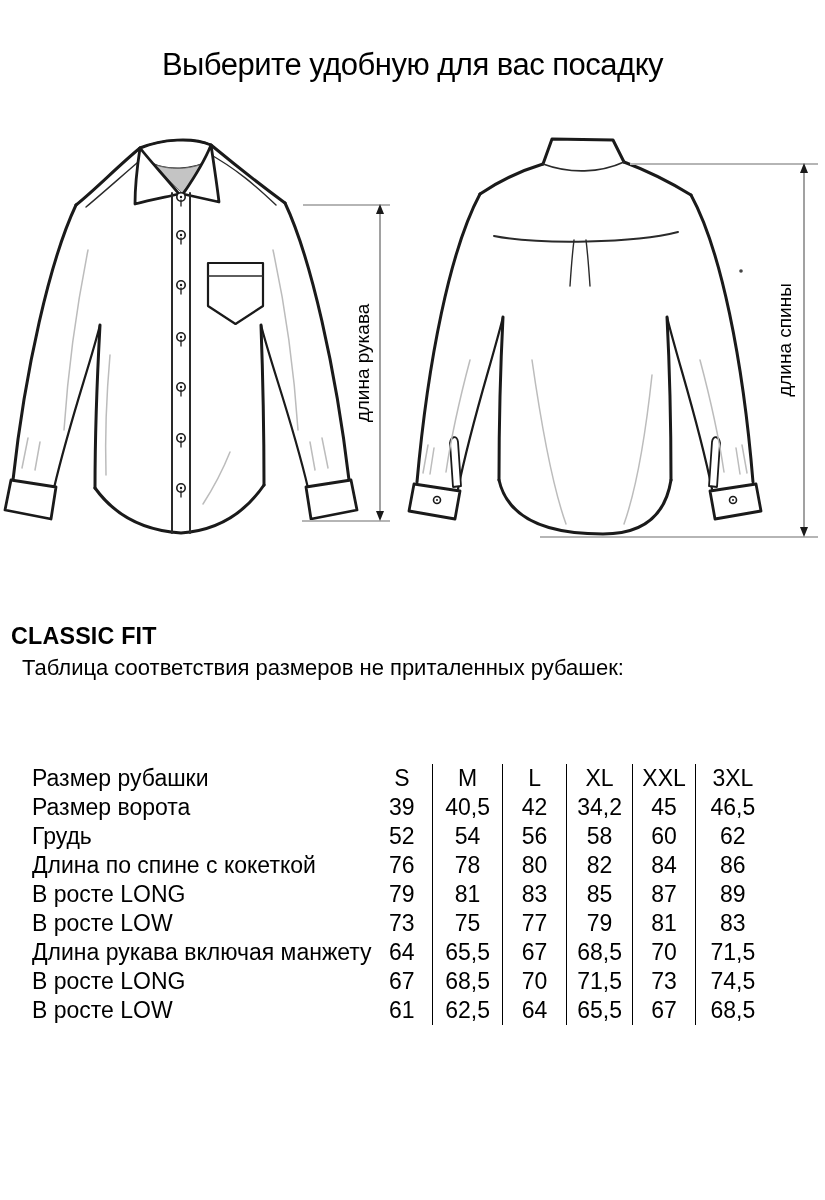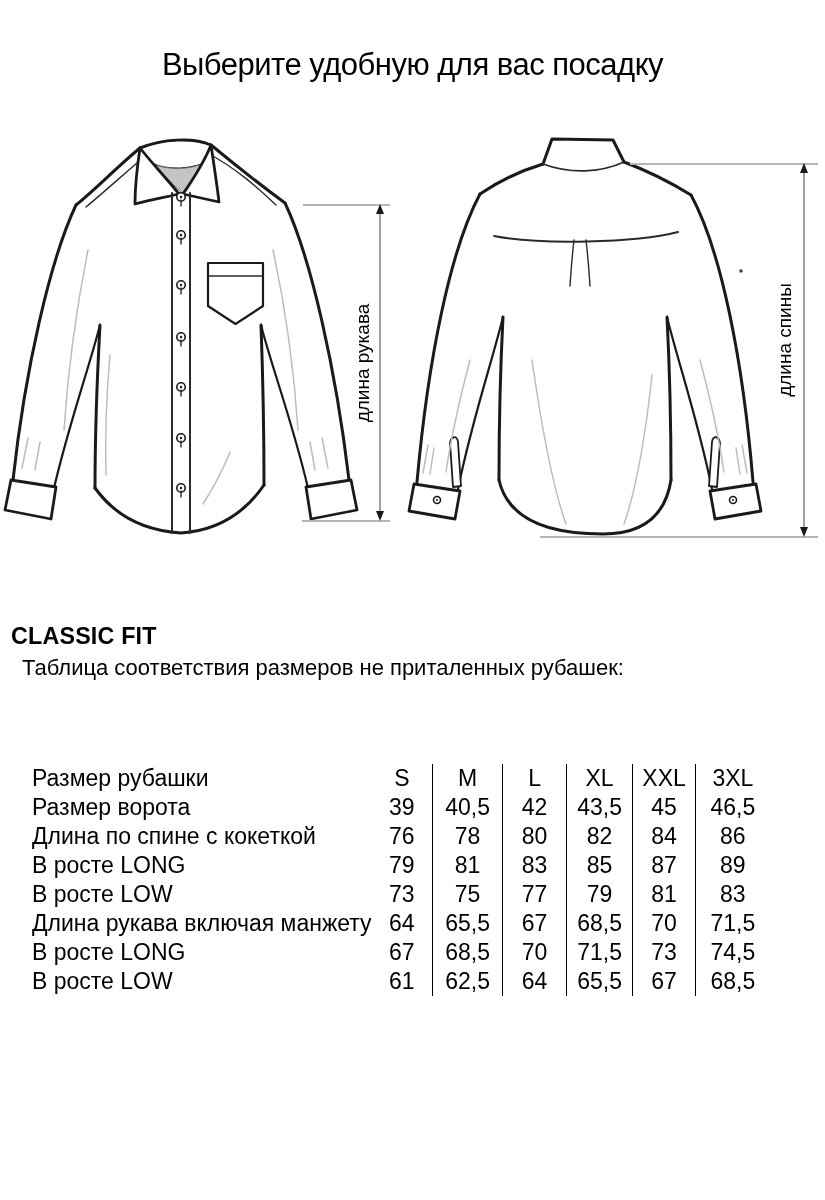--- a/index.html
+++ b/index.html
@@ -217,23 +217,32 @@
         <td class="v">L</td>
         <td class="v">XL</td>
         <td class="v">XXL</td>
         <td class="v">3XL</td>
       </tr>
       <tr>
         <td class="lbl">Размер ворота</td>
         <td class="v">39</td>
         <td class="v">40,5</td>
         <td class="v">42</td>
-        <td class="v">43,5</td>
+        <td class="v">34,2</td>
         <td class="v">45</td>
         <td class="v">46,5</td>
+      </tr>
+      <tr>
+        <td class="lbl">Грудь</td>
+        <td class="v">52</td>
+        <td class="v">54</td>
+        <td class="v">56</td>
+        <td class="v">58</td>
+        <td class="v">60</td>
+        <td class="v">62</td>
       </tr>
       <tr>
         <td class="lbl">Длина по спине с кокеткой</td>
         <td class="v">76</td>
         <td class="v">78</td>
         <td class="v">80</td>
         <td class="v">82</td>
         <td class="v">84</td>
         <td class="v">86</td>
       </tr>

